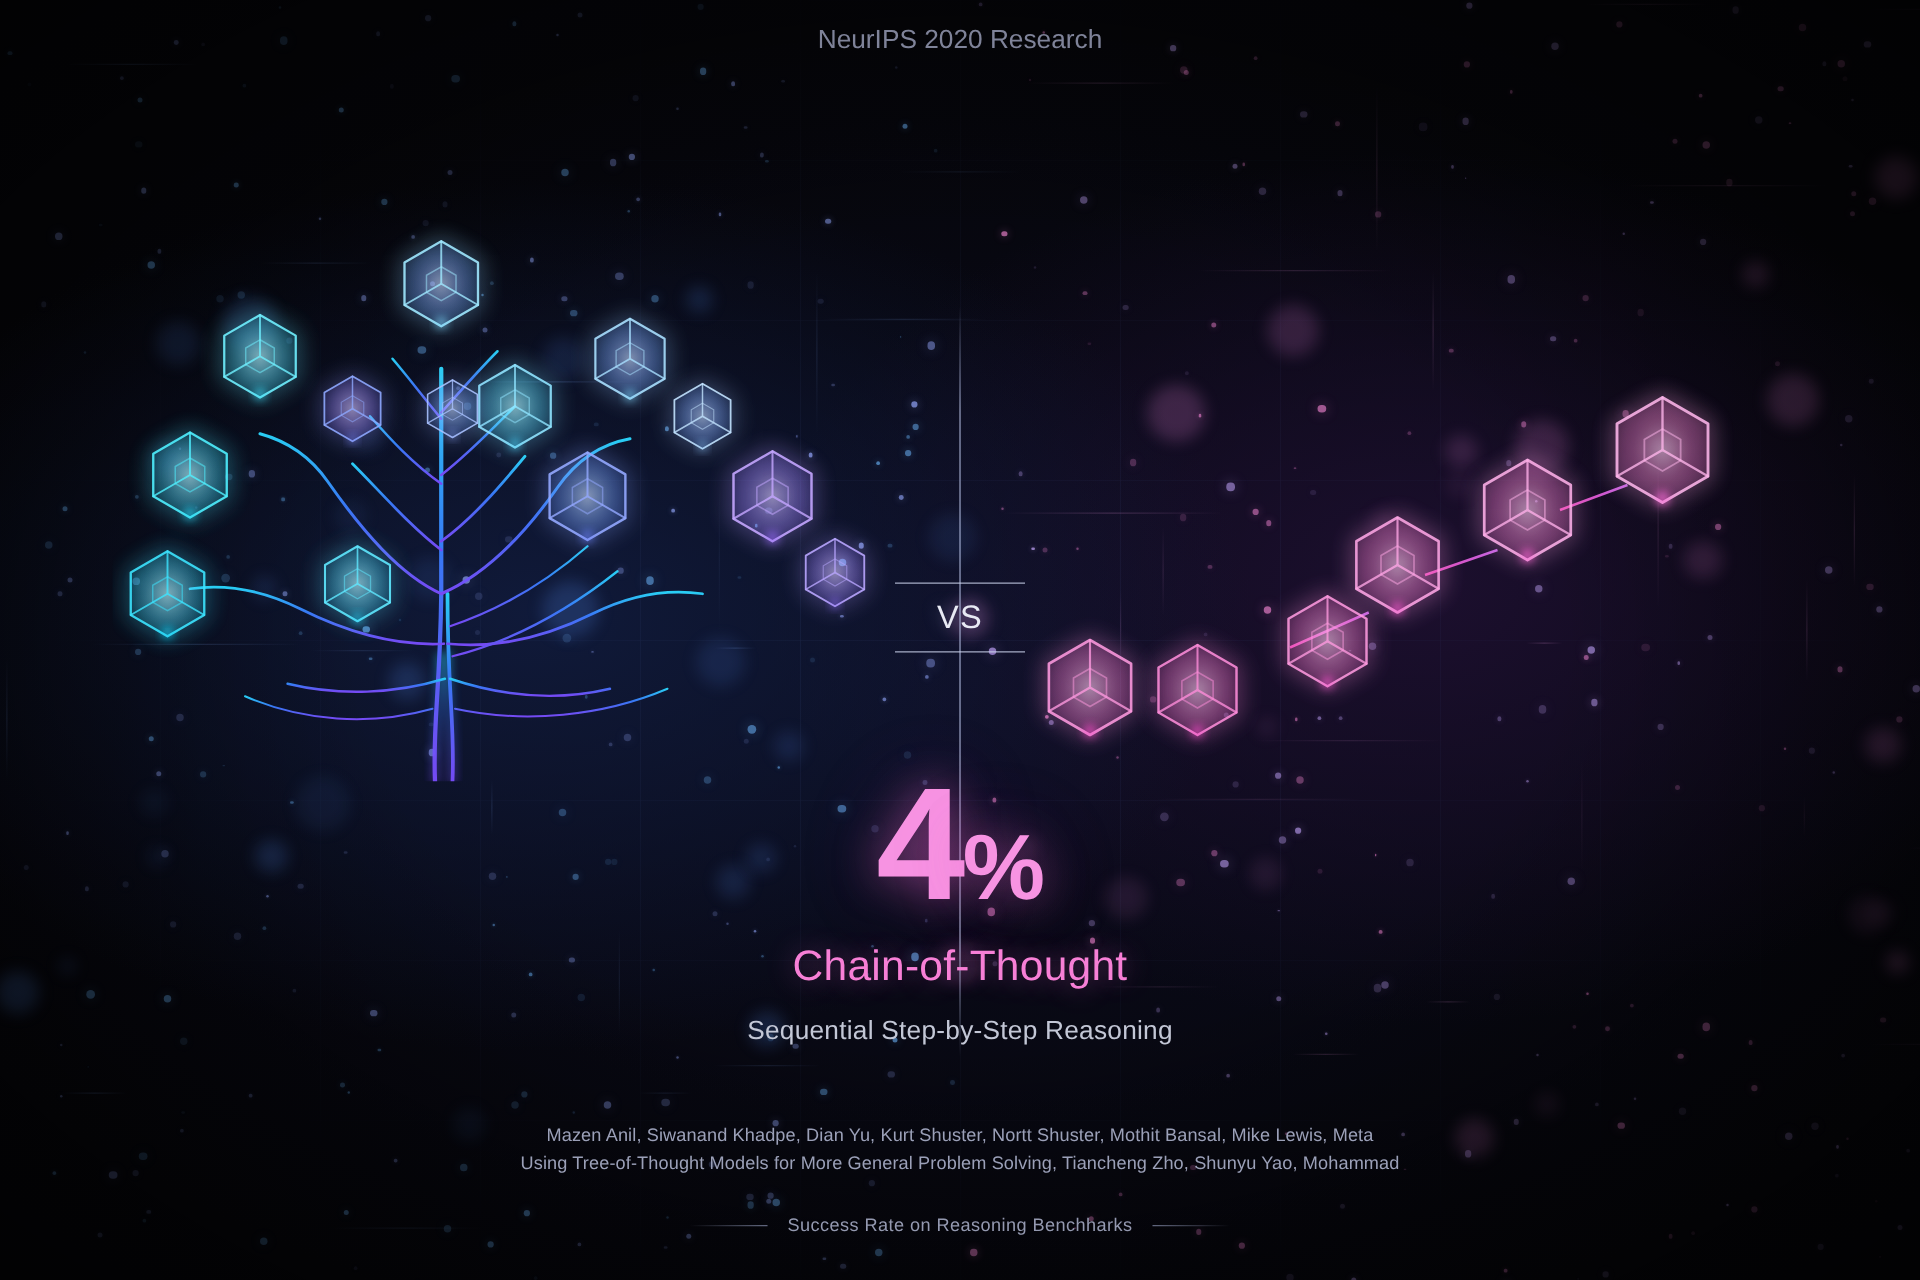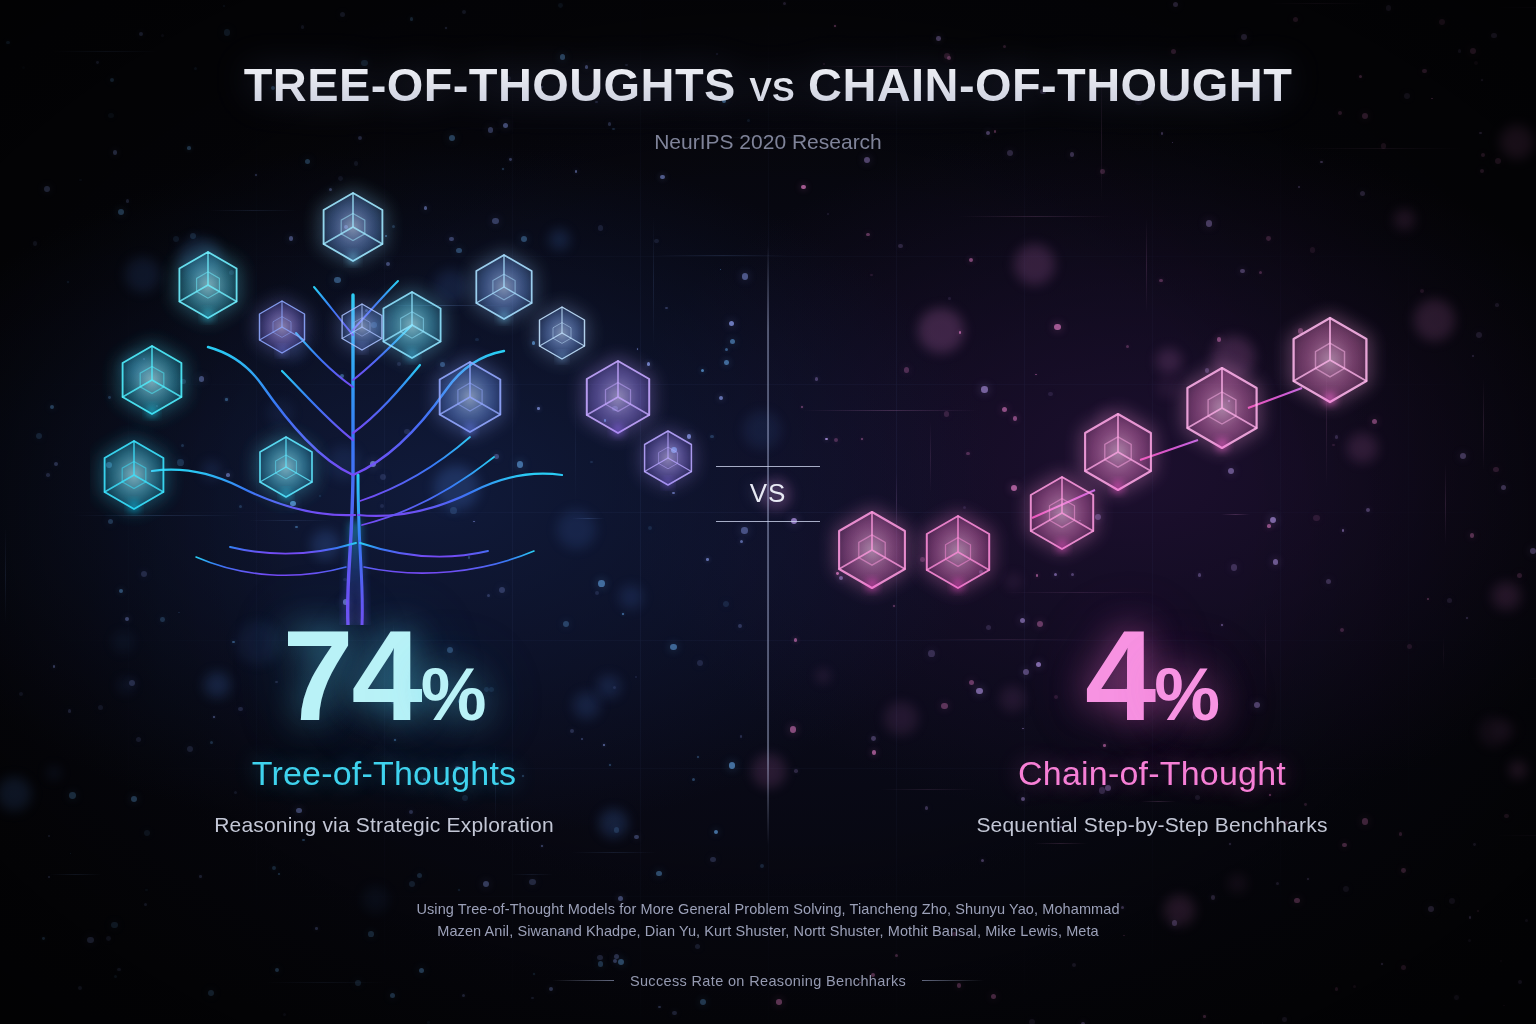--- a/index.html
+++ b/index.html
@@ -858,52 +858,42 @@
           </g>
           <polygon points="520.0,43.2 534.5,51.6 534.5,68.4 520.0,76.8 505.5,68.4 505.5,51.6" fill="none" stroke="#ffb6ec" stroke-width="1.47" opacity="0.5060000000000001"></polygon>
           <circle cx="520" cy="98.64" r="5.5" fill="#ff6cdc" opacity="0.8280000000000001" filter="url(#gblur)"></circle>
         </g>
     </svg>
   </div>
 
   <div class="vignette"></div>
 
   <div class="header">
-    <h1 class="title">
-      <span>TREE-OF-THOUGHTS</span>
-      <span class="vs-small">VS</span>
-      <span>CHAIN-OF-THOUGHT</span>
-    </h1>
     <p class="tagline">NeurIPS 2020 Research</p>
   </div>
 
   <div class="divider div-v"></div>
   <div class="vs-badge">
     <div class="vs-rule"></div>
     <div class="vs-text">VS</div>
     <div class="vs-rule"></div>
   </div>
 
   <div class="stats">
-    <div class="stat stat-left">
-      <div class="bignum"><span>74</span><span class="pct">%</span></div>
-      <div class="stat-label">Tree-of-Thoughts</div>
-      <div class="stat-sub">Reasoning via Strategic Exploration</div>
-    </div>
     <div class="stat stat-right">
       <div class="bignum"><span>4</span><span class="pct">%</span></div>
       <div class="stat-label">Chain-of-Thought</div>
-      <div class="stat-sub">Sequential Step-by-Step Benchharks</div>
+      <div class="stat-sub">Sequential Step-by-Step Reasoning</div>
     </div>
   </div>
 
   <div class="footer">
     <div class="cite">
+      <div>Mazen Anil, Siwanand Khadpe, Dian Yu, Kurt Shuster, Nortt Shuster, Mothit Bansal, Mike Lewis, Meta</div>
       <div>Using Tree-of-Thought Models for More General Problem Solving, Tiancheng Zho, Shunyu Yao, Mohammad</div>
-      <div>Mazen Anil, Siwanand Khadpe, Dian Yu, Kurt Shuster, Nortt Shuster, Mothit Bansal, Mike Lewis, Meta</div>
     </div>
     <div class="caption-row">
       <span class="cap-rule"></span>
       <span class="caption">Success Rate on Reasoning Benchharks</span>
       <span class="cap-rule right"></span>
     </div>
   </div>
 
 </div>
 

